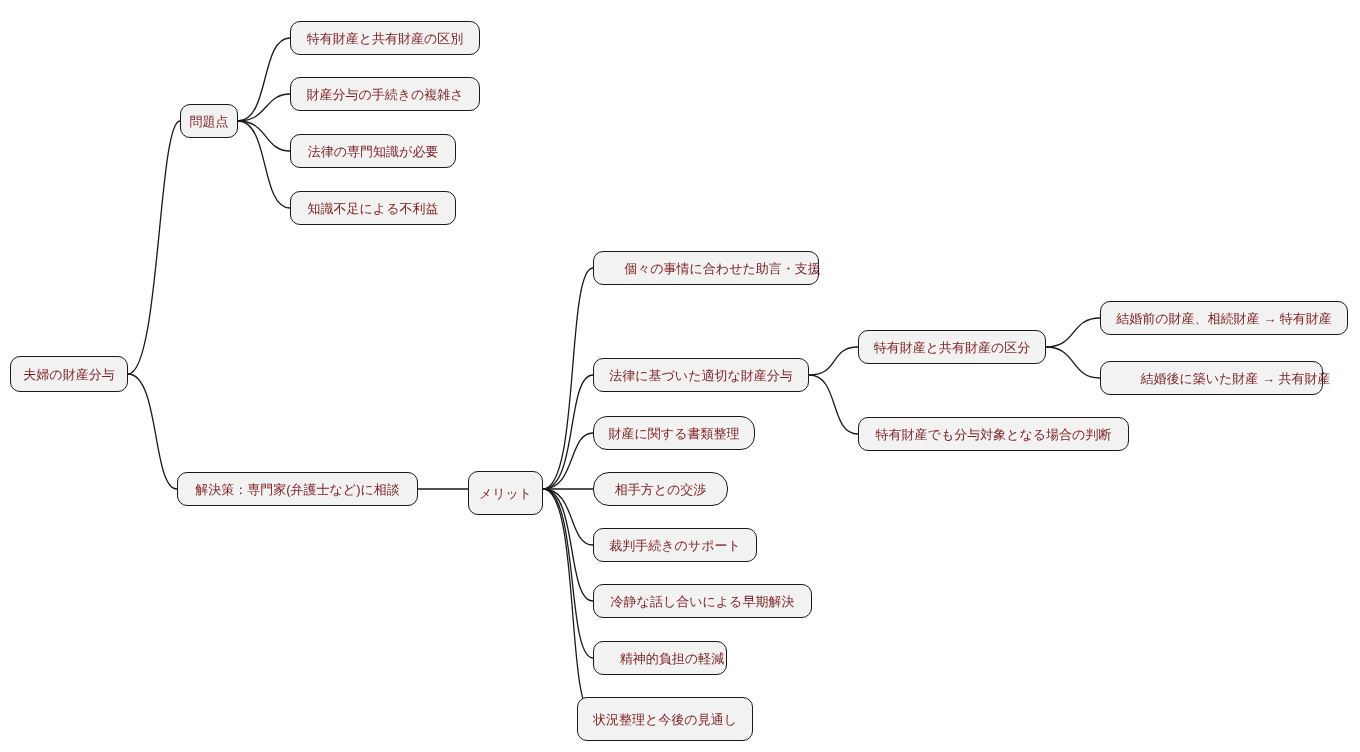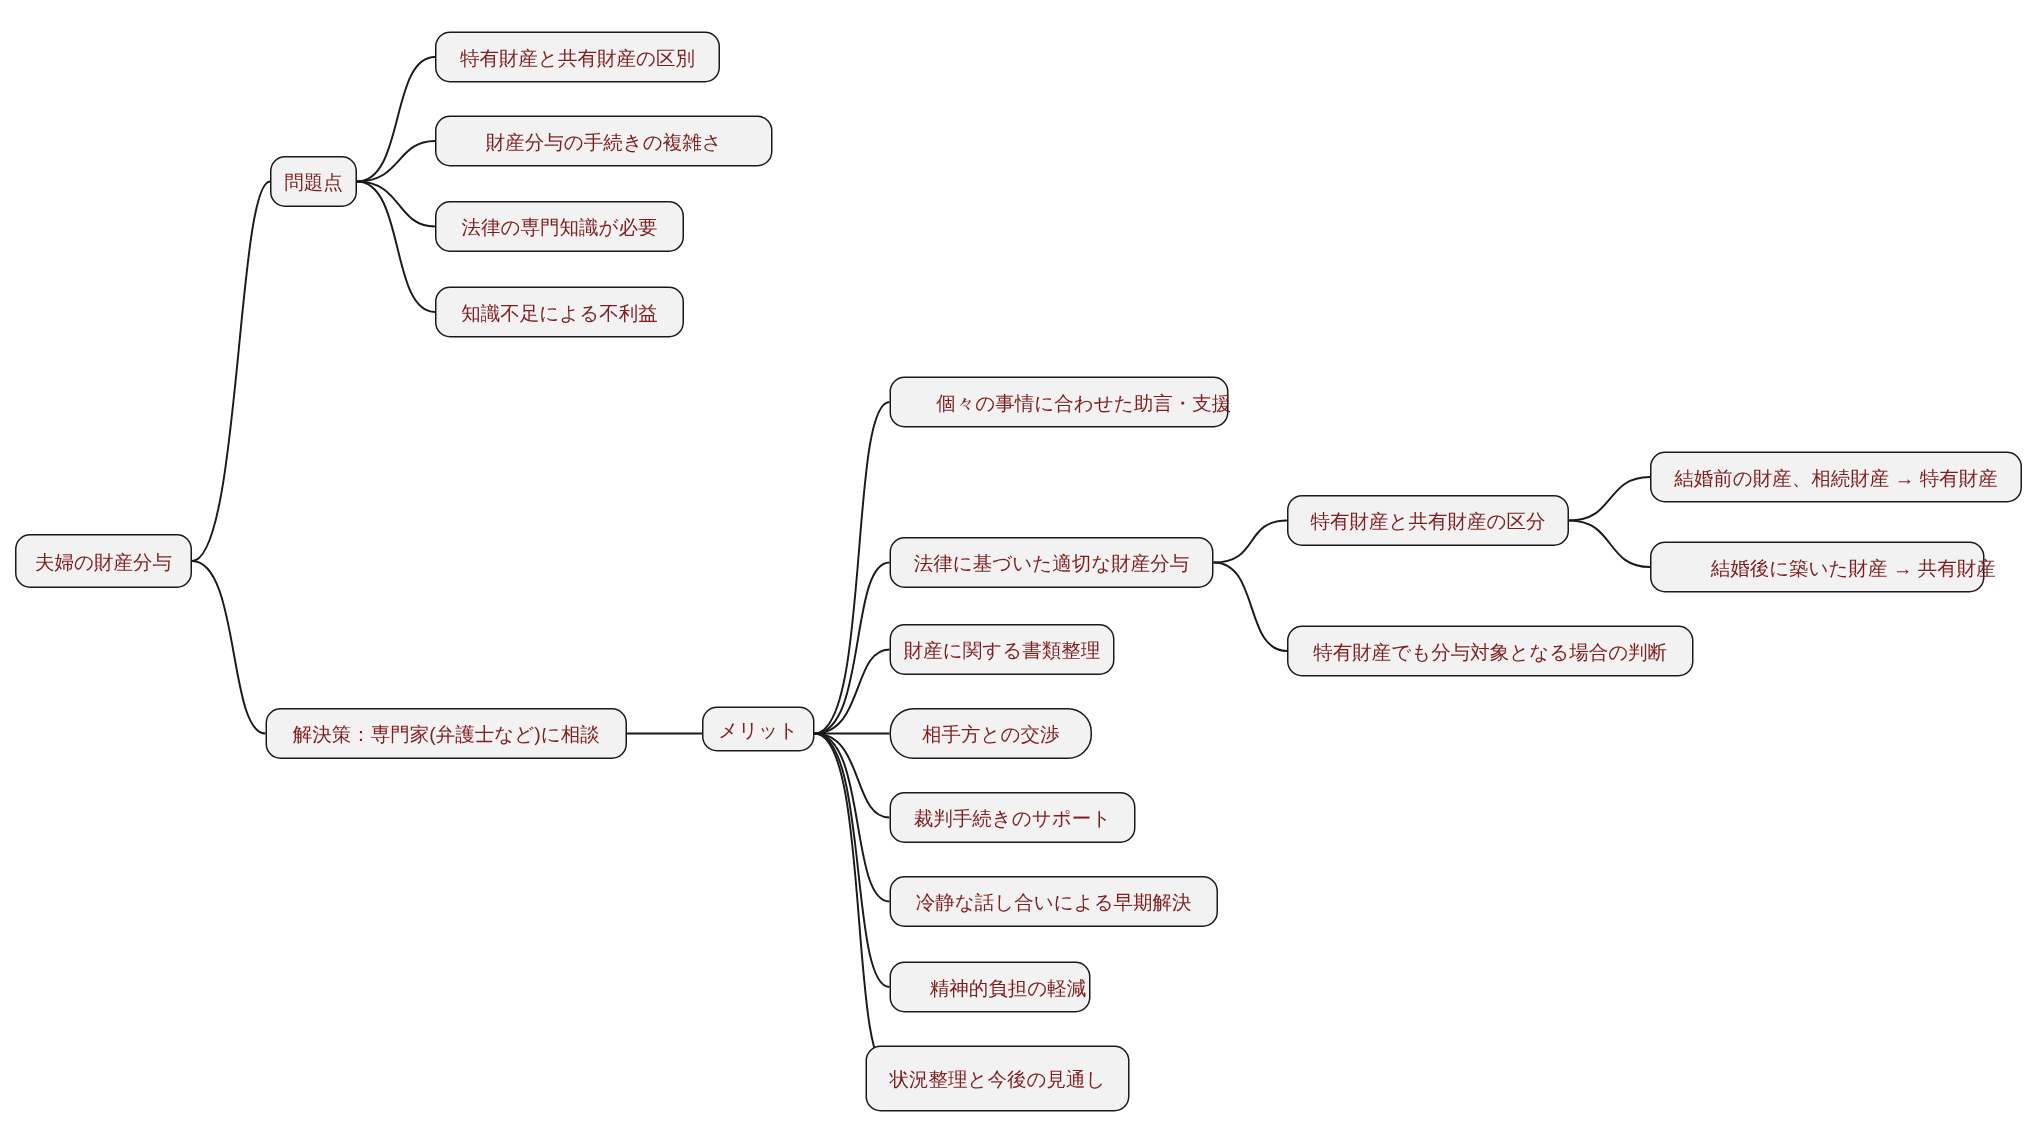--- a/index.html
+++ b/index.html
@@ -64,35 +64,35 @@
     <path d="M1046,347 C1077,347 1070,318 1100,318"></path>
     <path d="M1046,347 C1077,347 1070,378 1100,378"></path>
   </svg>
 
   <div class="node" style="left:10px; top:356px; width:118px; height:36px;">夫婦の財産分与</div>
 
   <div class="node" style="left:180px; top:104px; width:58px; height:34px;">問題点</div>
 
   <div class="node" style="left:290px; top:21px; width:190px; height:34px;">特有財産と共有財産の区別</div>
 
-  <div class="node" style="left:290px; top:77px; width:225px; height:34px;">財産分与の手続きの複雑さ</div>
+  <div class="node" style="left:290px; top:77px; width:190px; height:34px;">財産分与の手続きの複雑さ</div>
 
   <div class="node" style="left:290px; top:134px; width:166px; height:34px;">法律の専門知識が必要</div>
 
   <div class="node" style="left:290px; top:191px; width:166px; height:34px;">知識不足による不利益</div>
 
   <div class="node" style="left:177px; top:472px; width:241px; height:34px;">解決策：専門家(弁護士など)に相談</div>
 
-  <div class="node" style="left:468px; top:471px; width:75px; height:30px;">メリット</div>
+  <div class="node" style="left:468px; top:471px; width:75px; height:44px;">メリット</div>
 
   <div class="node" style="left:593px; top:251px; width:226px; height:34px;padding-left:33px;">個々の事情に合わせた助言・支援</div>
 
   <div class="node" style="left:593px; top:358px; width:216px; height:34px;">法律に基づいた適切な財産分与</div>
 
-  <div class="node" style="left:593px; top:416px; width:150px; height:34px;">財産に関する書類整理</div>
+  <div class="node" style="left:593px; top:416px; width:162px; height:34px;border-radius:14px;">財産に関する書類整理</div>
 
   <div class="node" style="left:593px; top:472px; width:135px; height:34px;border-radius:16px;">相手方との交渉</div>
 
   <div class="node" style="left:593px; top:528px; width:164px; height:34px;">裁判手続きのサポート</div>
 
   <div class="node" style="left:593px; top:584px; width:219px; height:34px;">冷静な話し合いによる早期解決</div>
 
   <div class="node" style="left:593px; top:641px; width:134px; height:34px;padding-left:24px;">精神的負担の軽減</div>
 
   <div class="node" style="left:577px; top:697px; width:176px; height:44px;">状況整理と今後の見通し</div>

